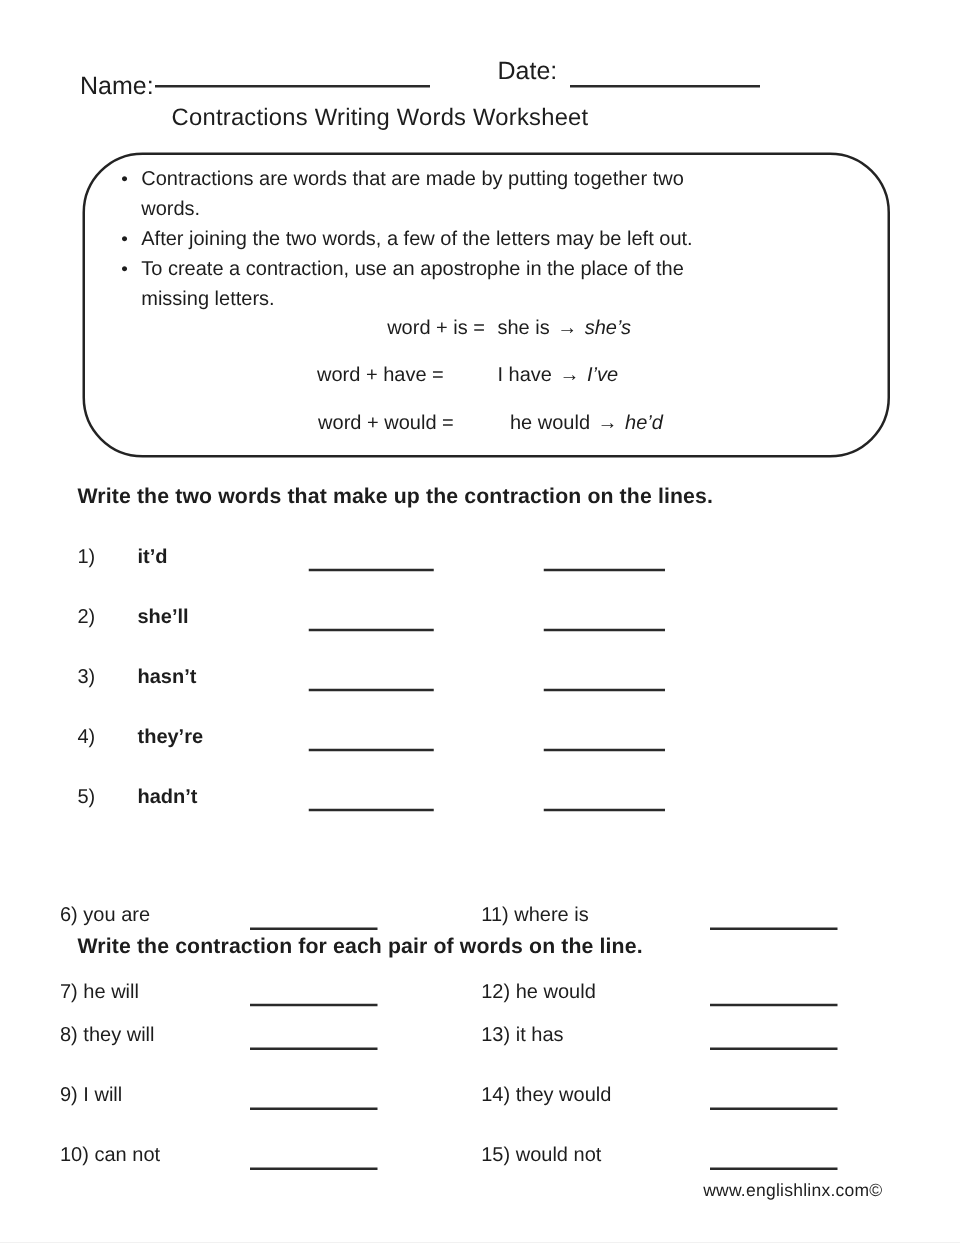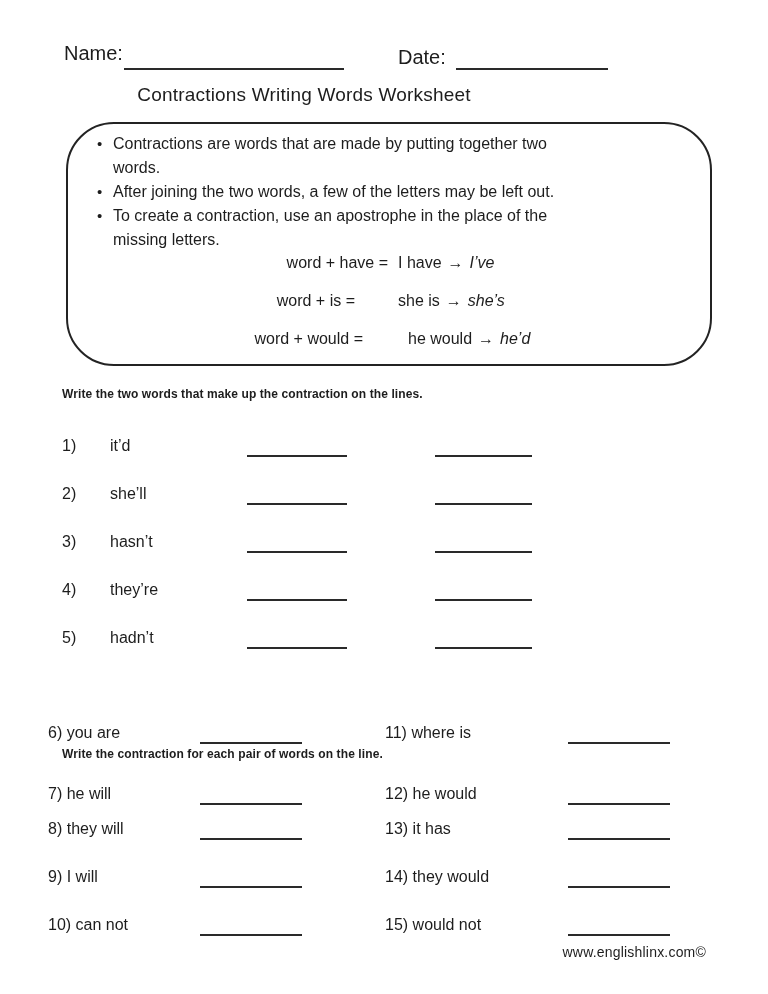--- a/index.html
+++ b/index.html
@@ -31,46 +31,46 @@
   .ex-row { display:flex; align-items:flex-start; height:38px; font-size:16px; }
   .ex-formula { display:inline-block; width:293px; text-align:right; box-sizing:border-box; }
   .ex-row:nth-child(2) .ex-formula { padding-right:33px; }
   .ex-row:nth-child(3) .ex-formula { padding-right:25px; }
   .ex-result { margin-left:10px; white-space:nowrap; }
   .ex-row:nth-child(3) .ex-result { margin-left:20px; }
   .ex-arrow { margin:0 6px; }
   .ex-contr { font-style:italic; }
 
   
-  .instruction { left:62px; font-size:12px; font-weight:bold; letter-spacing:0.1px;text-align:center; }
+  .instruction { left:62px; font-size:17px; font-weight:bold; letter-spacing:0.1px;text-align:center; }
 
   
   .s1-row { left:0; width:768px; height:24px; }
   .s1-num  { position:absolute; left:62px;  font-size:16px; }
-  .s1-word { position:absolute; left:110px; font-size:16px; }
+  .s1-word { position:absolute; left:110px; font-size:16px;font-weight:bold; }
   .blank { position:absolute; top:18px; border-bottom:2px solid #2a2a2a; height:0; }
   .s1-blank-a { left:247px; width:100px; }
   .s1-blank-b { left:435px; width:97px; }
 
   
   .s2-row { left:0; width:768px; height:24px; }
   .s2-text { position:absolute; font-size:16px; white-space:nowrap; }
   .s2-left  { left:48px; }
   .s2-right { left:385px; }
   .s2-blank-l { left:200px; width:102px; }
   .s2-blank-r { left:568px; width:102px; }
 
   .footer { right:62px; top:944px; font-size:14px; letter-spacing:0.2px; }
 </style>
 </head>
 <body>
 
 <div class="page">
 
-  <span class="abs hdr-label" style="left:64px; top:42px;">Name:</span>
+  <span class="abs hdr-label" style="left:64px; top:58px;">Name:</span>
   <span class="abs rule" style="left:124px; top:68px; width:220px;"></span>
   <span class="abs hdr-label" style="left:398px; top:46px;">Date:</span>
   <span class="abs rule" style="left:456px; top:68px; width:152px;"></span>
 
   <div class="abs title">Contractions Writing Words Worksheet</div>
 
   <div class="abs info-box">
     <ul class="bullets">
       <li>
         <span class="bullet-dot">•</span>
@@ -82,29 +82,29 @@
         <span class="bullet-text">After joining the two words, a few of the letters may be left out.</span>
       </li>
       <li>
         <span class="bullet-dot">•</span>
         <span class="bullet-text">To create a contraction, use an apostrophe in the place of the
 missing letters.</span>
       </li>
     </ul>
     <div class="examples">
       <div class="ex-row">
+        <span class="ex-formula">word + is =</span>
+        <span class="ex-result">
+          <span>she is</span><span class="ex-arrow">→</span><span class="ex-contr">she’s</span>
+        </span>
+      </div>
+      <div class="ex-row">
         <span class="ex-formula">word + have =</span>
         <span class="ex-result">
           <span>I have</span><span class="ex-arrow">→</span><span class="ex-contr">I’ve</span>
-        </span>
-      </div>
-      <div class="ex-row">
-        <span class="ex-formula">word + is =</span>
-        <span class="ex-result">
-          <span>she is</span><span class="ex-arrow">→</span><span class="ex-contr">she’s</span>
         </span>
       </div>
       <div class="ex-row">
         <span class="ex-formula">word + would =</span>
         <span class="ex-result">
           <span>he would</span><span class="ex-arrow">→</span><span class="ex-contr">he’d</span>
         </span>
       </div>
     </div>
   </div>

